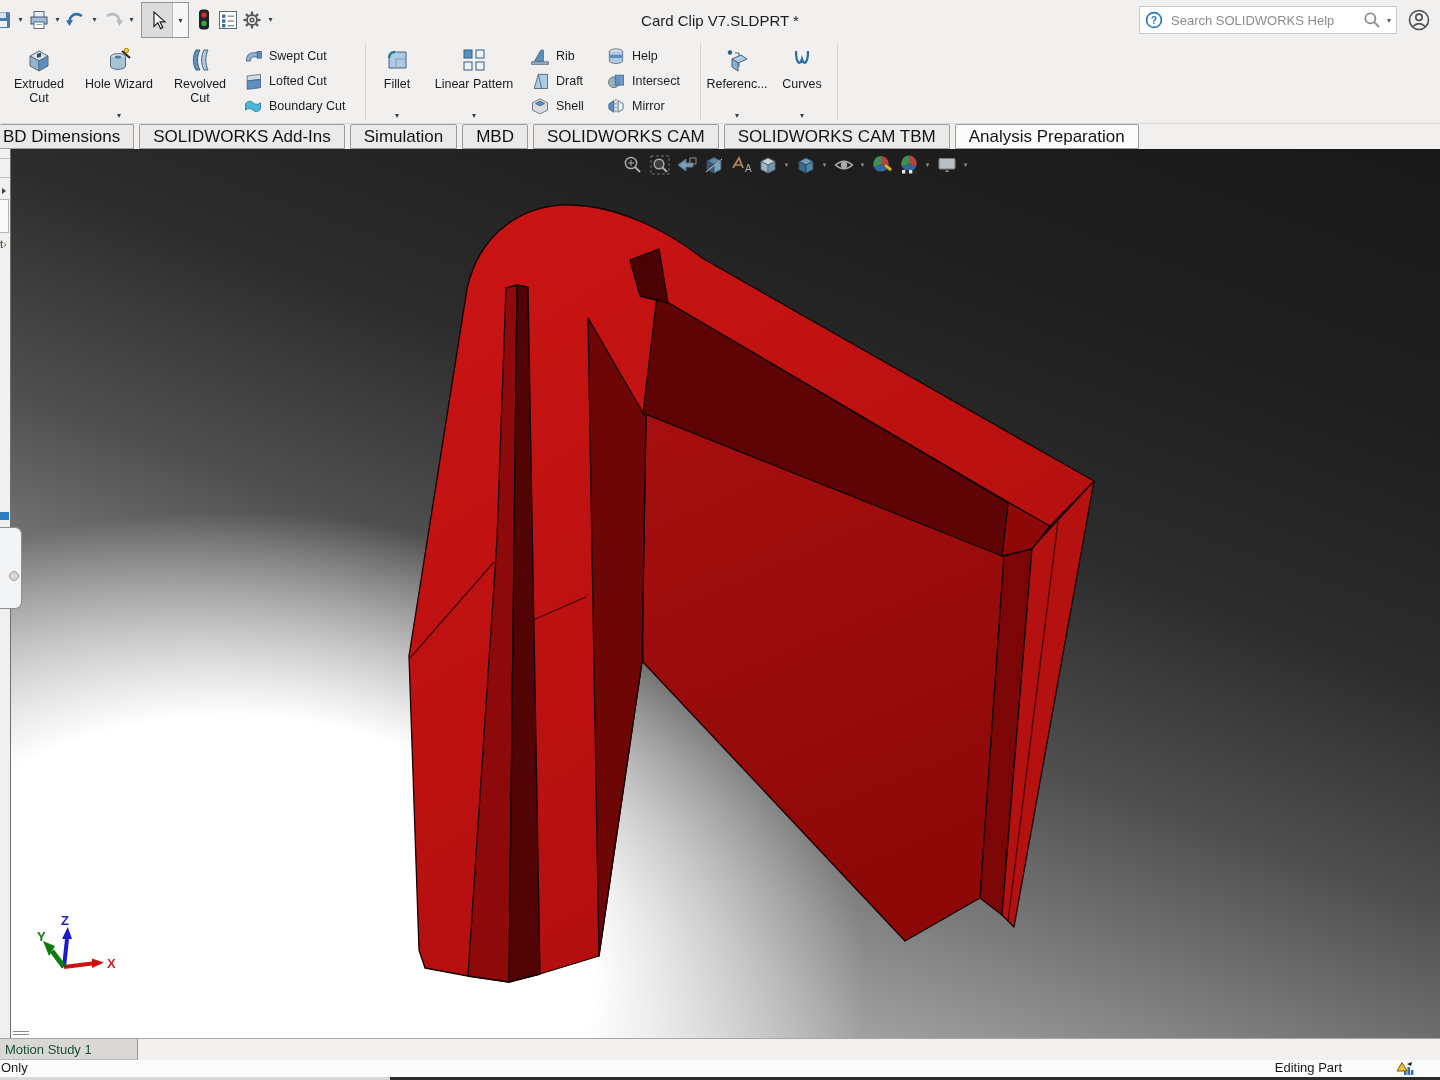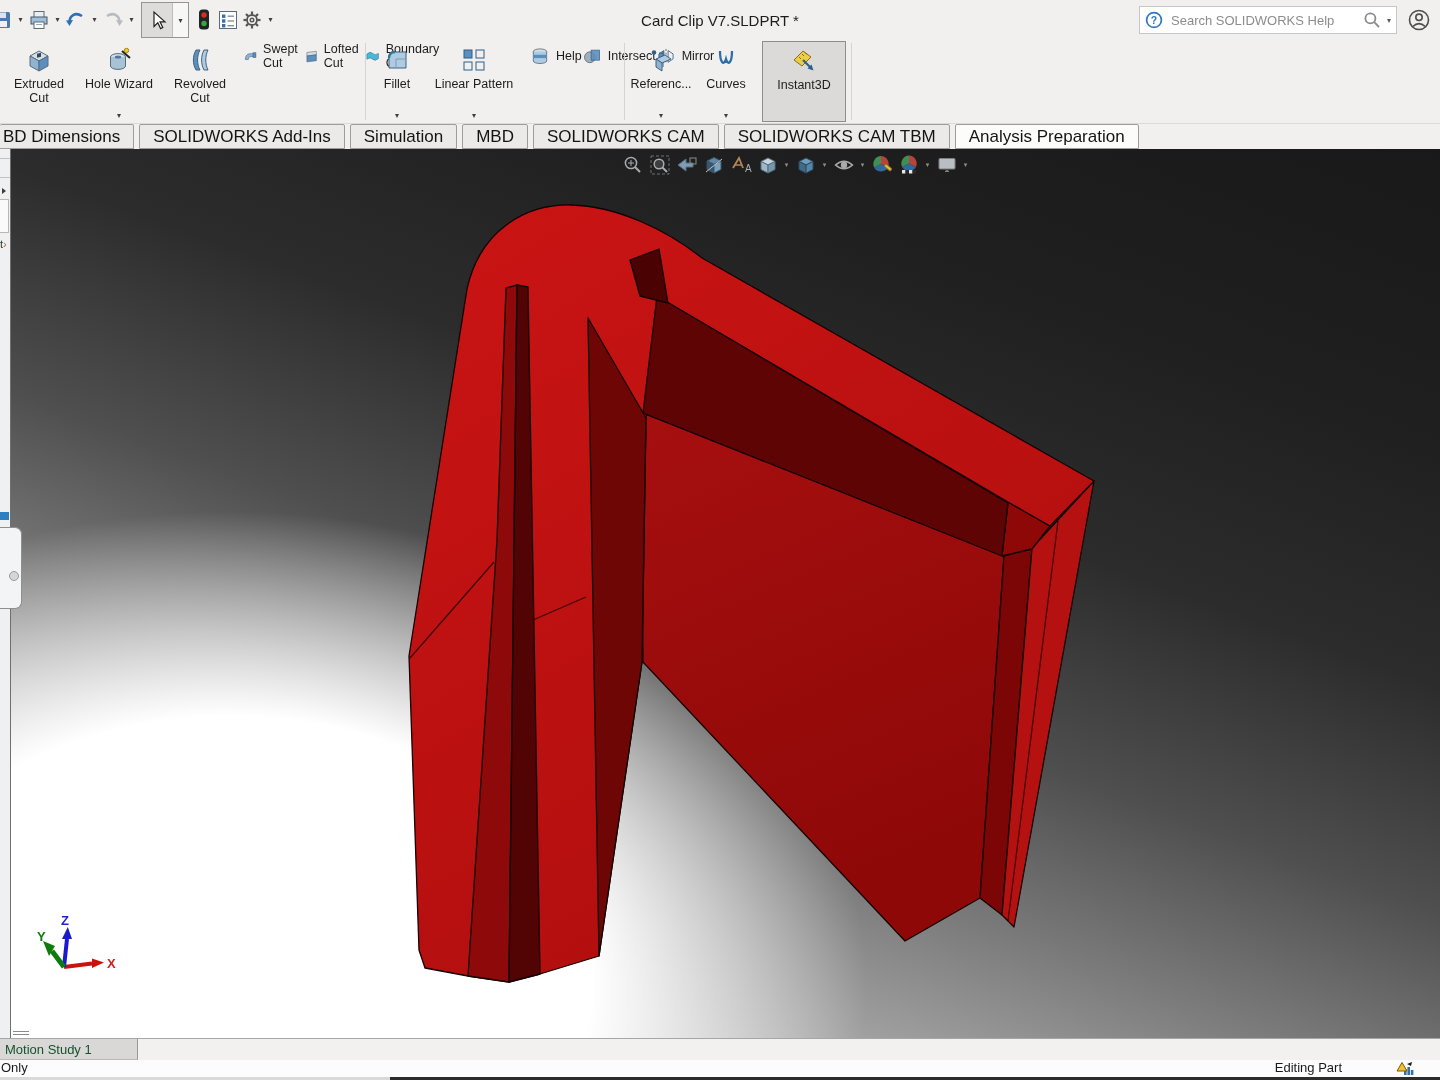--- a/index.html
+++ b/index.html
@@ -23,21 +23,21 @@
   .searchbox input{border:0;outline:0;flex:1;font-size:13px;color:#444;background:transparent;font-family:inherit;min-width:0;}
   .searchbox input::placeholder{color:#8c8c8c;opacity:1;}
   .sb-caret{font-size:8px;color:#5a5a5a;}
   
   .ribbon{height:83px;background:#f1f0ee;border-bottom:1px solid #dcdad8;display:flex;align-items:stretch;padding-left:4px;}
   .rb-big{display:flex;flex-direction:column;align-items:center;padding:5px 4px 1px;font-size:12.5px;
           color:#1c1c1c;text-align:center;line-height:1.12;}
   .rb-big .ic{height:30px;display:flex;align-items:center;}
   .rb-big .lbl{margin-top:2px;}
   .rb-big .b-caret{font-size:8px;color:#3e3e3e;margin-top:auto;padding-bottom:1px;}
-  .rb-stack{display:flex;flex-direction:row;justify-content:space-between;padding:5px 7px 7px;}
+  .rb-stack{display:flex;flex-direction:column;justify-content:space-between;padding:5px 7px 7px;}
   .rb-small{display:flex;align-items:center;gap:6px;font-size:12.5px;color:#1c1c1c;height:21px;}
   .rb-sep{width:1px;background:#d6d4d2;margin:3px 3px;}
   .instant3d{background:#dbdad8;border:1px solid #8d8d8d;margin:1px 2px 1px 4px;padding:4px 8px 1px;}
   
   .tabrow{height:25px;background:#f1f0ee;display:flex;gap:5px;align-items:stretch;}
   .tab{display:flex;align-items:center;padding:0 13px;background:#eceae8;border:1px solid #9d9d9d;
        font-size:17px;color:#141414;border-radius:2px 2px 0 0;}
   .tab.first{border-left:none;padding-left:3px;}
   .tab.active{background:#fcfcfb;}
   
@@ -254,20 +254,43 @@
         <svg width="26" height="26" viewBox="0 0 26 26">
       <rect x="3" y="3" width="8" height="8" fill="#5b8fc0" stroke="#2c5f8a"></rect>
       <rect x="15" y="3" width="8" height="8" fill="none" stroke="#2c5f8a"></rect>
       <rect x="3" y="15" width="8" height="8" fill="none" stroke="#2c5f8a"></rect>
       <rect x="15" y="15" width="8" height="8" fill="none" stroke="#2c5f8a"></rect>
     </svg>
       </span>
     <span class="lbl">Linear Pattern</span>
     <span class="b-caret">▾</span>
   </div>
+  <div class="rb-stack" style="width:62px">
+    <div class="rb-small">
+      <svg width="20" height="20" viewBox="0 0 24 24">
+        <path d="M5,19 L13,5 L16,5 L16,19 Z" fill="#5b8fc0" stroke="#41627e"></path>
+        <rect x="2" y="19" width="20" height="3" fill="#9fb0bd" stroke="#5a6b7a"></rect>
+      </svg>
+      <span>Rib</span>
+    </div>
+    <div class="rb-small">
+      <svg width="20" height="20" viewBox="0 0 24 24">
+        <path d="M5,21 L10,4 L21,4 L21,21 Z" fill="#aecbe3" stroke="#41627e"></path>
+        <path d="M10,4 L14,21" stroke="#41627e" fill="none"></path>
+      </svg>
+      <span>Draft</span>
+    </div>
+    <div class="rb-small">
+      <svg width="20" height="20" viewBox="0 0 24 24">
+        <path d="M3,8 L12,3.5 L21,8 L21,17 L12,21.5 L3,17 Z" fill="#d6dde3" stroke="#5a6b7a"></path>
+        <path d="M6.5,9 L12,6.3 L17.5,9 L12,11.7 Z" fill="#5b8fc0" stroke="#41627e"></path>
+      </svg>
+      <span>Shell</span>
+    </div>
+  </div>
   <div class="rb-stack" style="width:84px">
     <div class="rb-small">
       <svg width="20" height="20" viewBox="0 0 24 24">
         <ellipse cx="12" cy="6.5" rx="8" ry="3" fill="#d6dde3" stroke="#5a6b7a"></ellipse>
         <path d="M4,6.5 L4,18 A8,3 0 0 0 20,18 L20,6.5" fill="#aecbe3" stroke="#5a6b7a"></path>
         <rect x="4" y="10.5" width="16" height="4" fill="#5b8fc0"></rect>
       </svg>
       <span>Help</span>
     </div>
     <div class="rb-small">
@@ -300,33 +323,20 @@
     <span class="b-caret">▾</span>
   </div>
   <div class="rb-big" style="width:56px">
     <span class="ic">
         <svg width="26" height="26" viewBox="0 0 26 26">
       <path d="M7,4 C7,16 11,19 13,12 C15,19 19,16 19,4" fill="none" stroke="#2c6fa8" stroke-width="2.3"></path>
     </svg>
       </span>
     <span class="lbl">Curves</span>
     <span class="b-caret">▾</span>
-  </div>
-  <div class="rb-big instant3d" style="width:66px">
-    <span class="ic">
-        <svg width="28" height="28" viewBox="0 0 28 28">
-      <path d="M4,13 L13,4 L21,10 L12,19 Z" fill="#eccd43" stroke="#8a6d1f"></path>
-      <line x1="9" y1="10" x2="11" y2="12" stroke="#8a6d1f"></line>
-      <line x1="12" y1="7" x2="14" y2="9" stroke="#8a6d1f"></line>
-      <line x1="15" y1="5.5" x2="17" y2="7.5" stroke="#8a6d1f"></line>
-      <line x1="13" y1="13" x2="21" y2="21" stroke="#2c5f8a" stroke-width="2.2"></line>
-      <polygon points="23.5,23.5 17.5,21.5 21.5,17.5" fill="#2c5f8a"></polygon>
-    </svg>
-      </span>
-    <span class="lbl">Instant3D</span>
   </div>
   <div class="rb-sep"></div>
 </div>
 
 <div class="tabrow">
   <div class="tab first">
       <span>BD Dimensions</span>
     </div>
   <div class="tab">
       <span>SOLIDWORKS Add-Ins</span>

